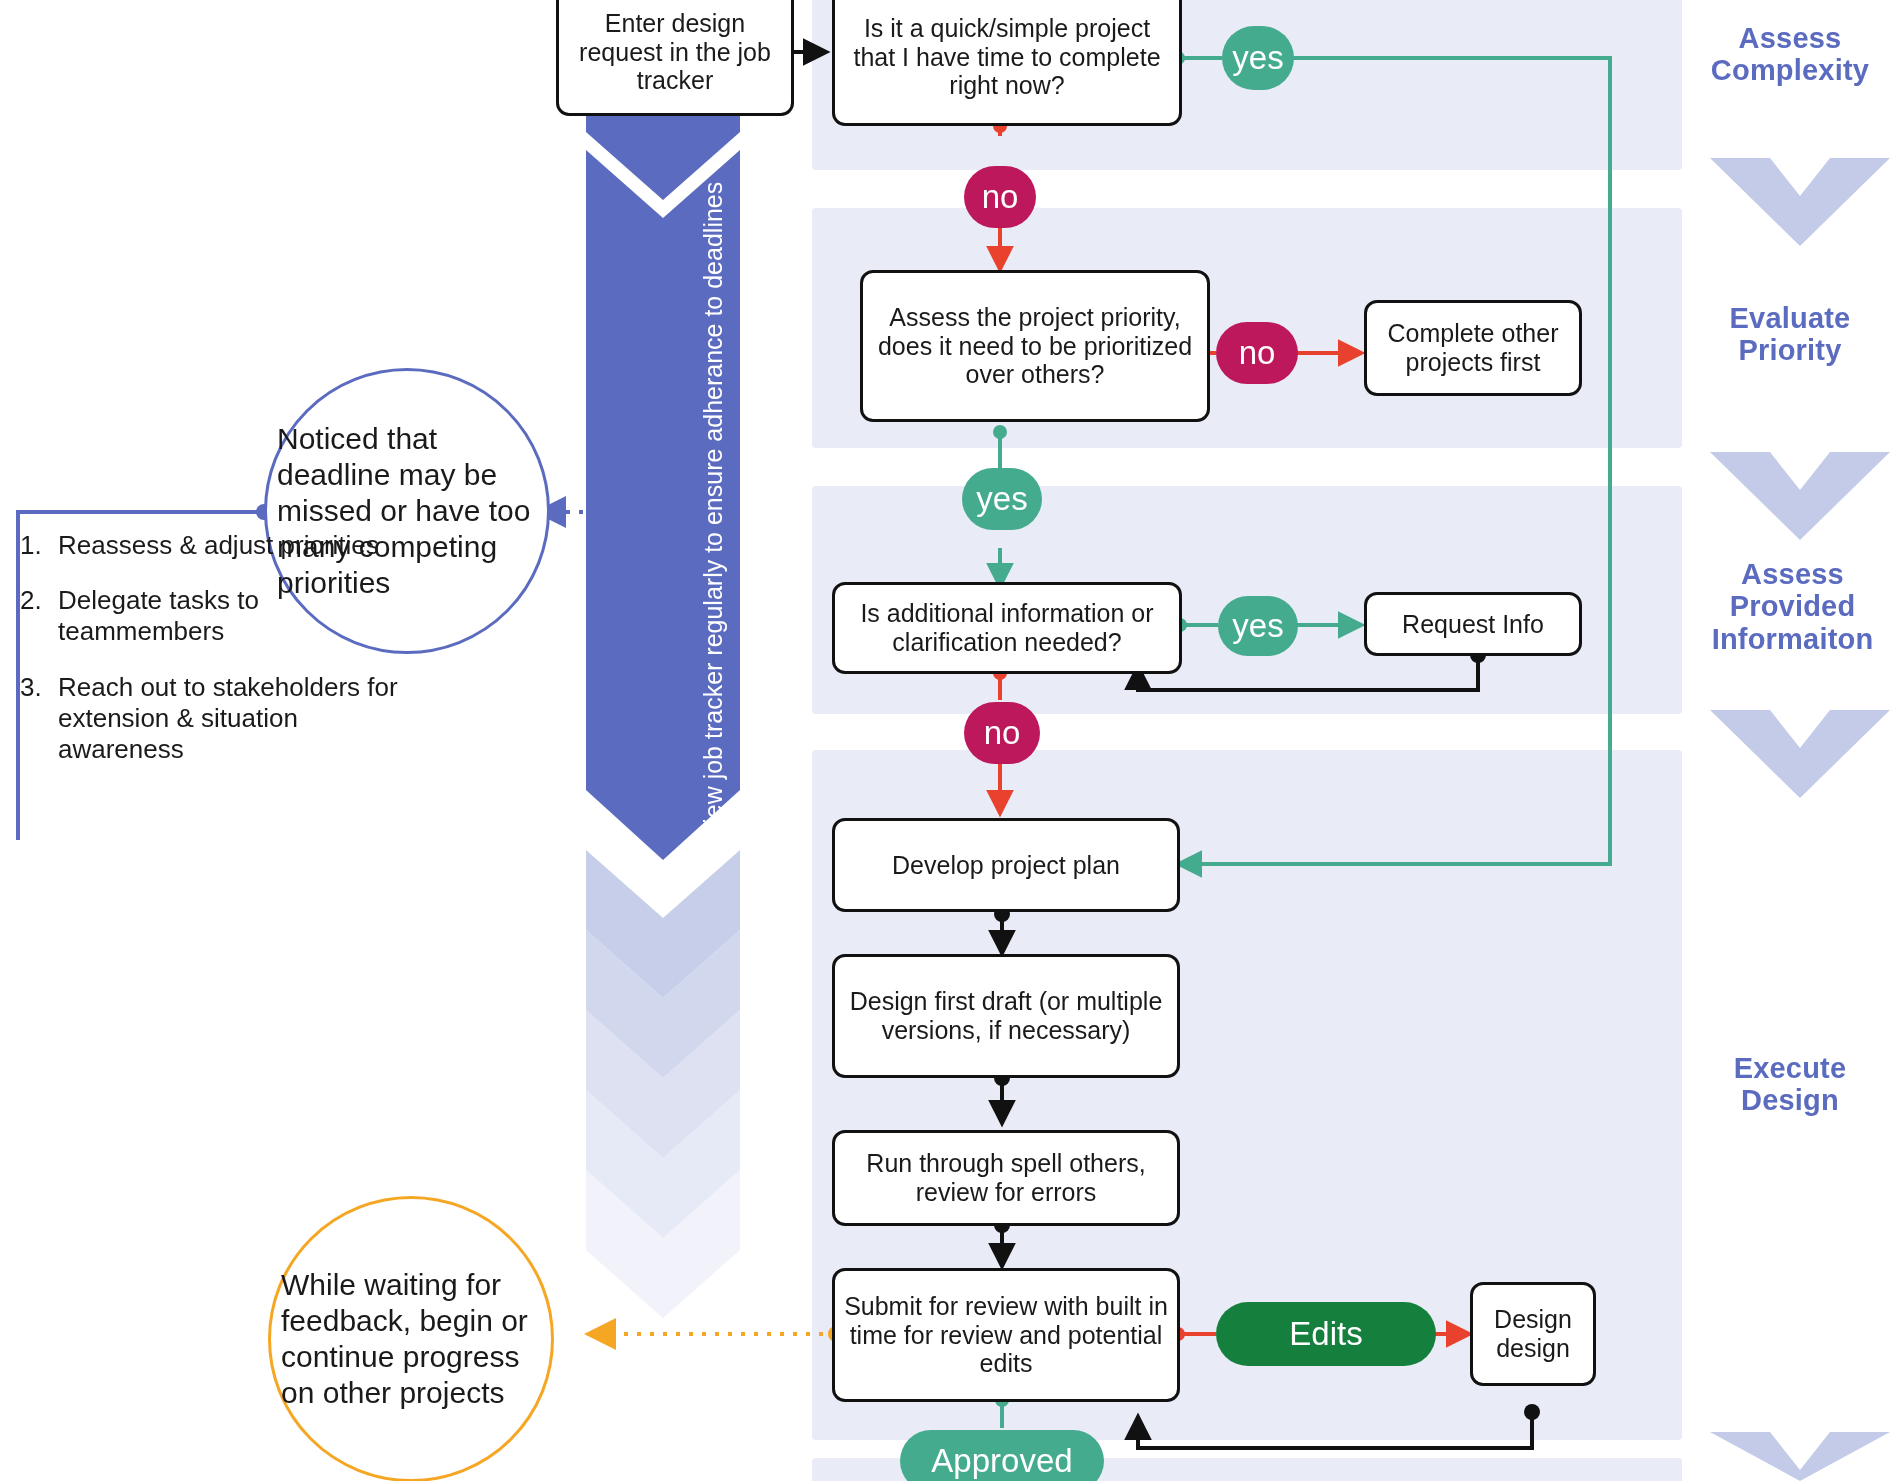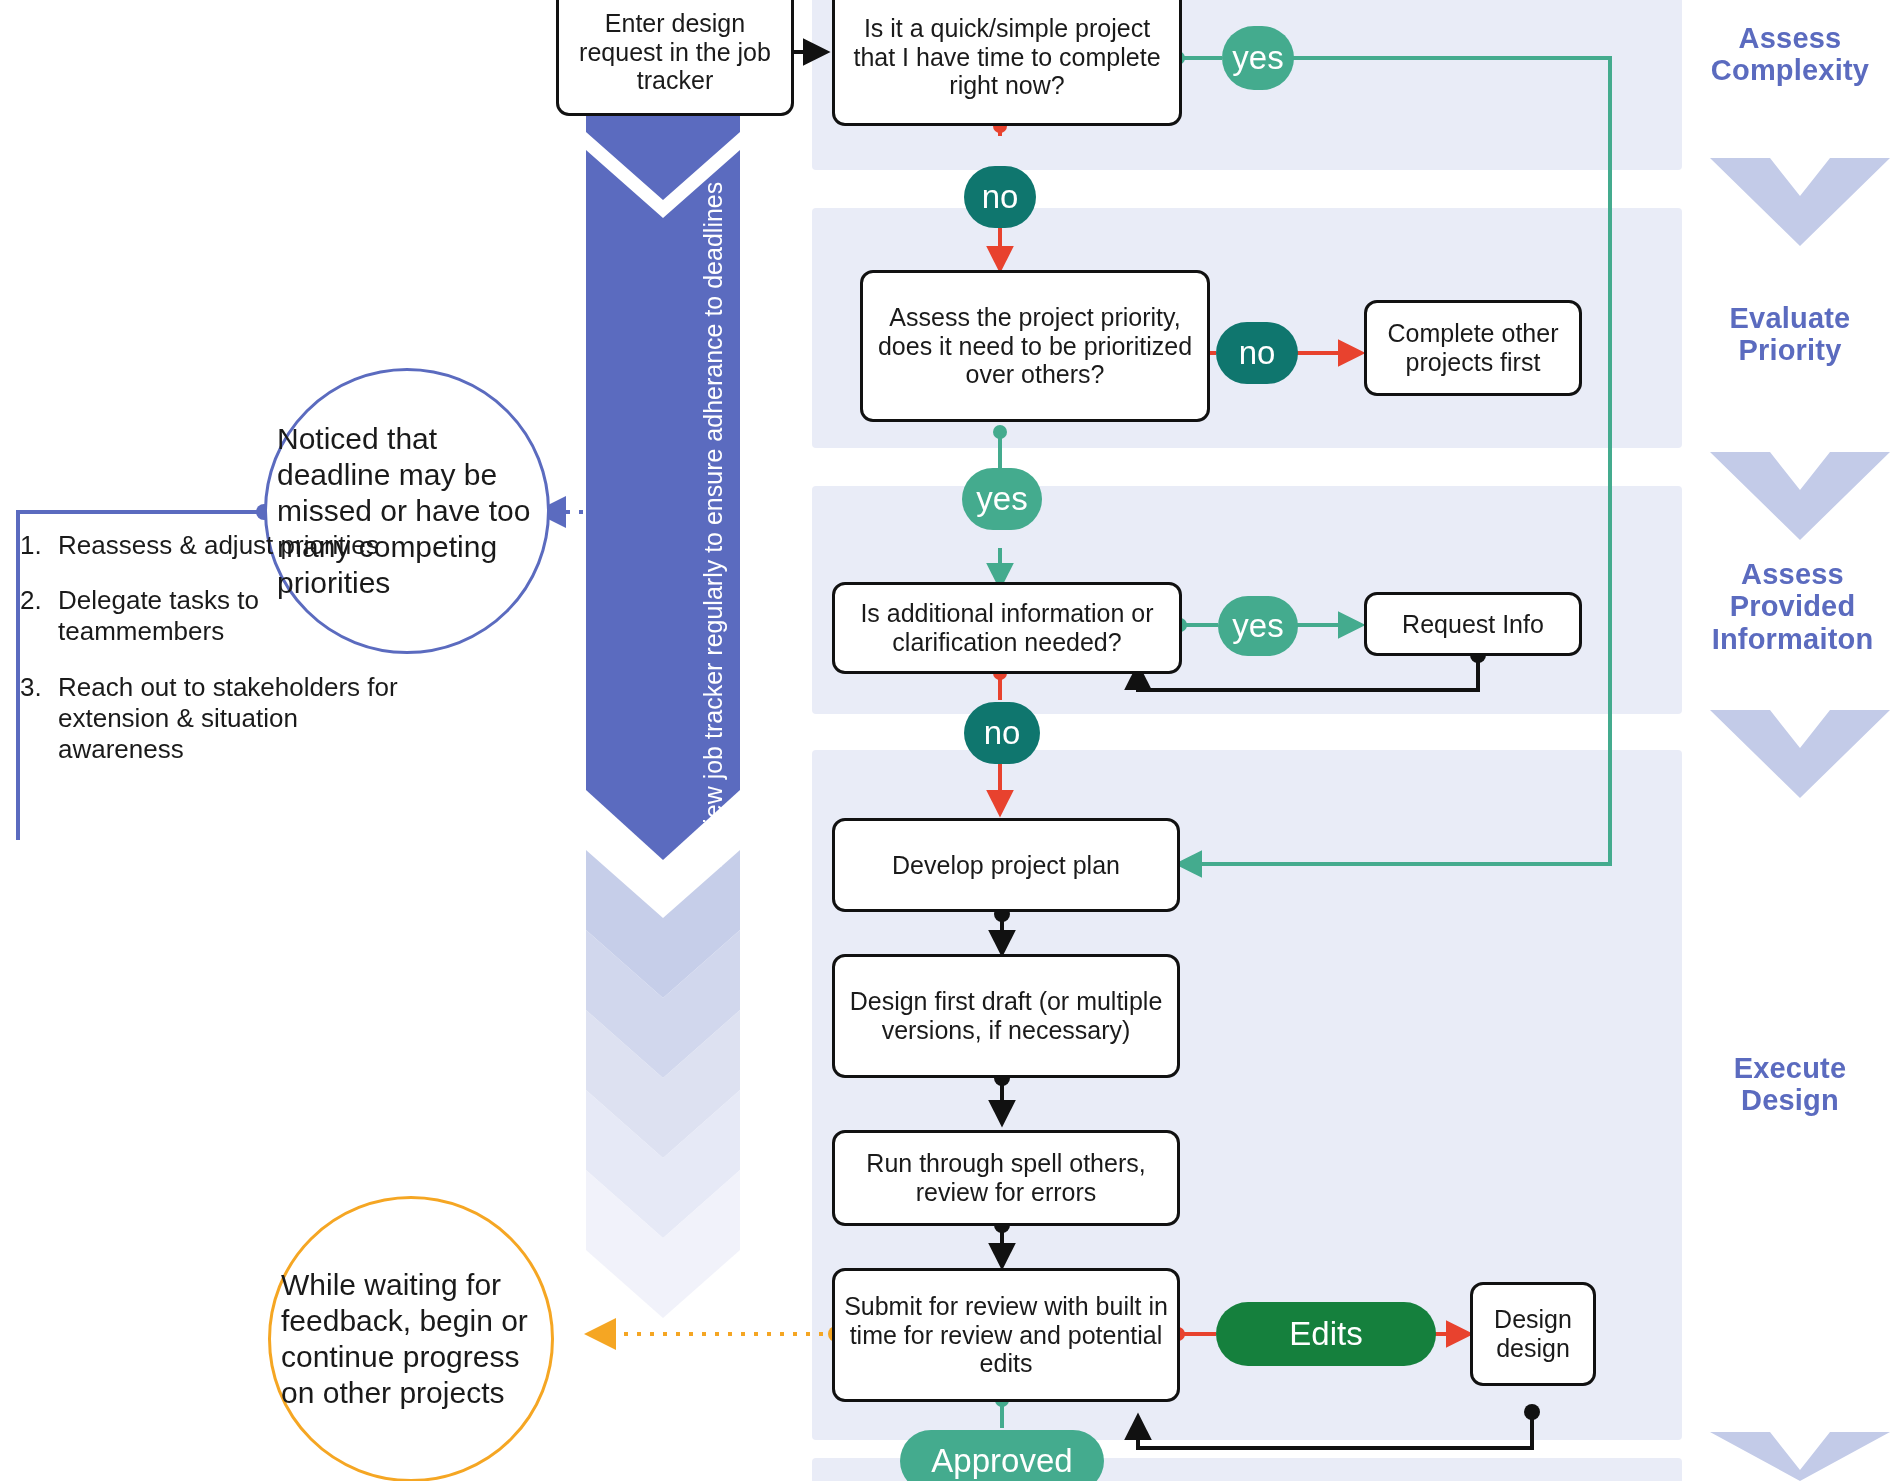--- a/index.html
+++ b/index.html
@@ -54,21 +54,21 @@
     box-sizing: border-box;
     border-radius: 999px;
     display: flex;
     align-items: center;
     justify-content: center;
     color: #ffffff;
     font-size: 33px;
     font-weight: normal;
     text-align: center;
   }
-  .pill.no { background: #0f766e; }
+  .pill.no { background: #be185d; }
   .pill.yes { background: #44ab8e; }
   .pill.edits { background: #15803d; }
   .pill.approved { background: #44ab8e; }
 
   .circle {
     position: absolute;
     box-sizing: border-box;
     border-radius: 50%;
     display: flex;
     align-items: center;

